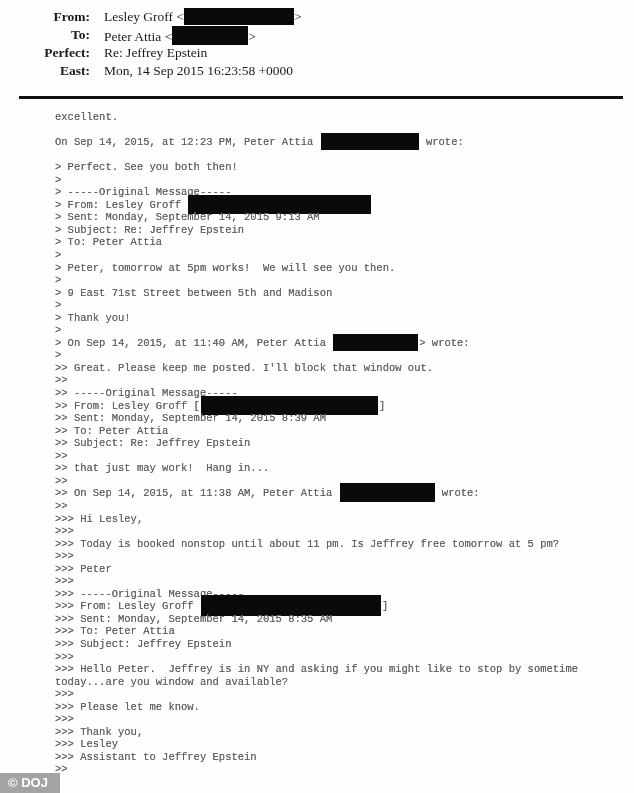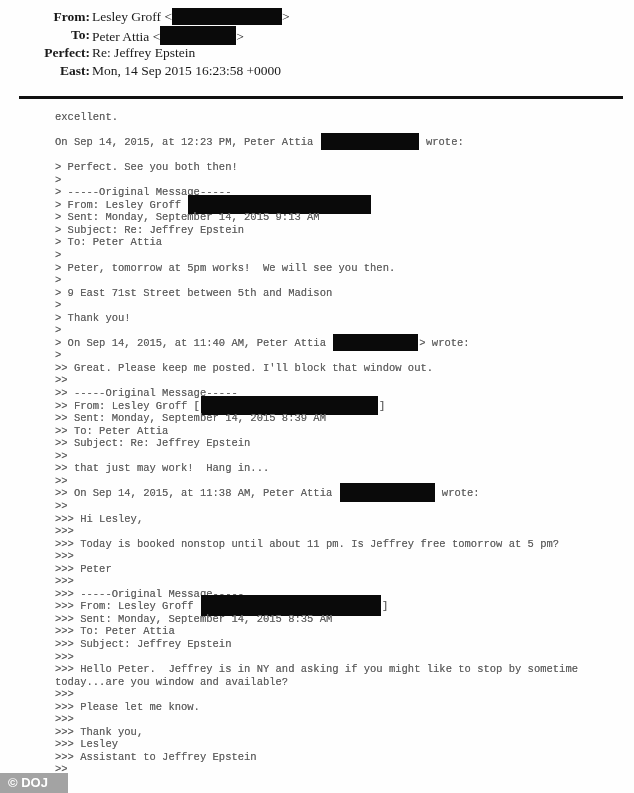--- a/index.html
+++ b/index.html
@@ -22,21 +22,21 @@
     color: #1a1a1a;
   }
   .hrow { display: flex; height: 18px; line-height: 18px; }
   .hlabel {
     width: 90px;
     text-align: right;
     font-weight: bold;
     flex: 0 0 90px;
     white-space: pre;
   }
-  .hvalue { margin-left: 2px; white-space: pre; }
+  .hvalue { margin-left: 14px; white-space: pre; }
   .hredact {
     display: inline-block;
     background: #0a0a0a;
     vertical-align: -4px;
   }
   .header-divider {
     position: absolute;
     top: 96px; left: 19px;
     width: 604px; height: 2.5px;
     background: #111111;
@@ -61,21 +61,21 @@
     height: 11px;
     background: #0a0a0a;
     vertical-align: -2px;
     margin: 0 1px;
   }
   
   .watermark {
     position: absolute;
     left: 0; bottom: 0;
     height: 20px;
-    padding: 0 20px 0 8px;
+    padding: 0 12px 0 8px;
     background: rgba(150,150,150,0.88);
     color: #ffffff;
     font-family: "Liberation Sans", sans-serif;
     font-weight: bold;
     font-size: 13px;
     line-height: 20px;
   }
 </style>
 </head>
 <body>

